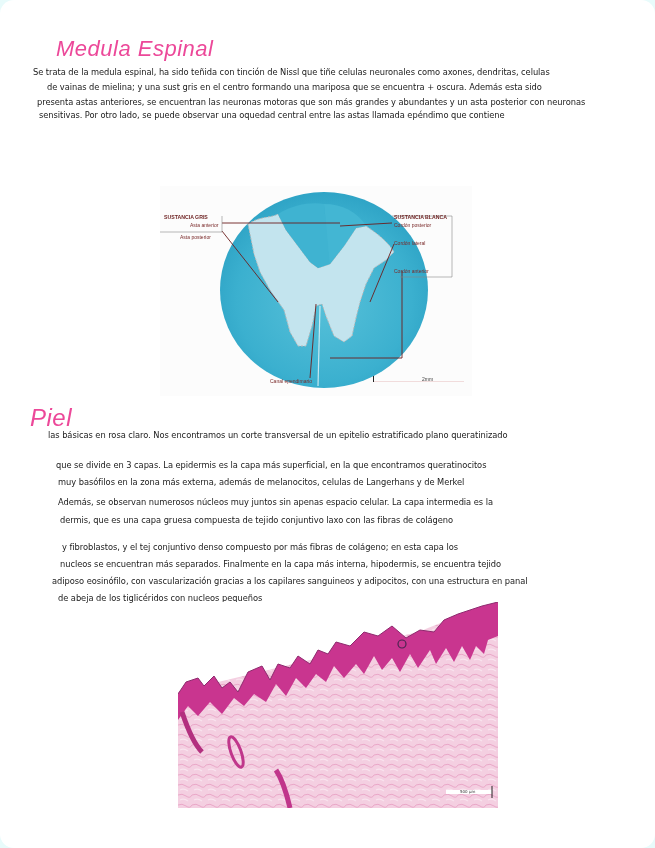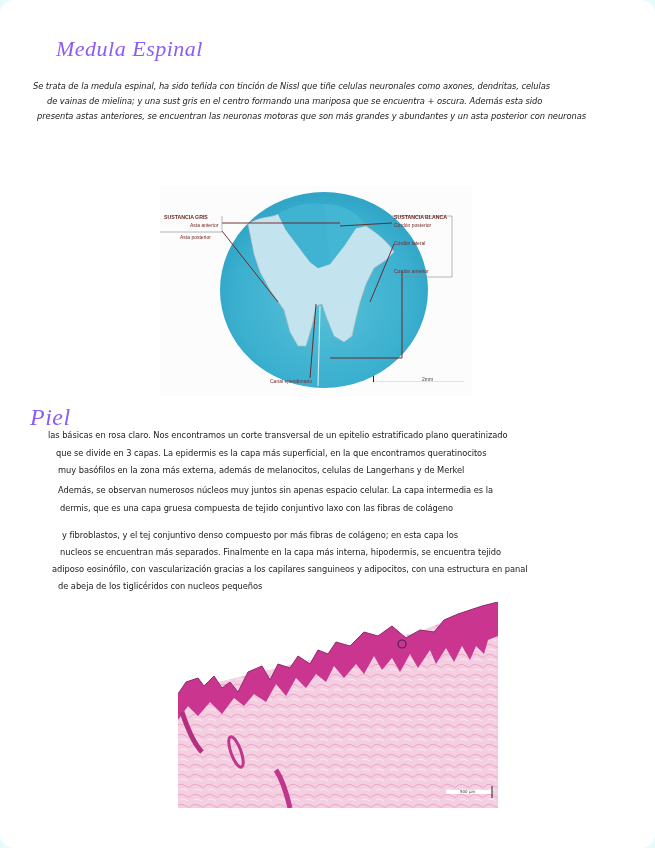--- a/index.html
+++ b/index.html
@@ -10,37 +10,37 @@
   }
   .page {
     position: absolute; left: 0; top: 0;
     width: 655px; height: 848px;
     background: #ffffff;
     border-radius: 14px;
     overflow: hidden;
   }
   .title {
     position: absolute;
-    font-family: Liberation Serif, serif;
+    font-family: Liberation Sans, sans-serif;
     font-style: italic;
-    color: #8b5cf6;
+    color: #ec4899;
     letter-spacing: 0.5px;
   }
   .title.medula { left: 56px; top: 36px; font-size: 22px; }
   .title.piel { left: 30px; top: 404px; font-size: 24px; }
   .para {
     position: absolute;
     font-family: "DejaVu Sans", sans-serif;
     font-size: 8.3px;
     color: #1a1a1a;
     line-height: 15px;
     letter-spacing: -0.05px;
   }
   .para .ln { display: block; white-space: nowrap; }
-  .p1 { left: 33px; top: 79px; font-style: italic; }
+  .p1 { left: 33px; top: 65px; }
   .p2 { left: 34px; top: 430px; }
 
   
   .fig1 {
     position: absolute; left: 160px; top: 186px; width: 312px; height: 210px;
     background: #fcfcfc;
   }
   .fig-label {
     position: absolute; font-size: 5px; color: #7a2a2a; white-space: nowrap;
     font-family: "Liberation Sans", sans-serif;
@@ -59,20 +59,21 @@
 <body>
 
 <div class="page">
 
   <div class="title medula">Medula Espinal</div>
 
   <div class="para p1">
     <span class="ln" style="padding-left:0px">Se trata de la medula espinal, ha sido teñida con tinción de Nissl que tiñe celulas neuronales como axones, dendritas, celulas</span>
     <span class="ln" style="padding-left:14px">de vainas de mielina; y una sust gris en el centro formando una mariposa que se encuentra + oscura. Además esta sido</span>
     <span class="ln" style="padding-left:4px">presenta astas anteriores, se encuentran las neuronas motoras que son más grandes y abundantes y un asta posterior con neuronas</span>
+    <span class="ln" style="padding-left:6px; margin-top:-2px">sensitivas. Por otro lado, se puede observar una oquedad central entre las astas llamada epéndimo que contiene</span>
   </div>
 
   <div class="fig1">
     <svg width="312" height="210" style="position:absolute;left:0;top:0">
       <defs>
         <radialGradient id="cg" cx="50%" cy="55%" r="60%">
           <stop offset="0%" stop-color="#58c1d9"></stop>
           <stop offset="70%" stop-color="#3bb0cf"></stop>
           <stop offset="100%" stop-color="#2a9fc2"></stop>
         </radialGradient>
@@ -105,21 +106,21 @@
     <span class="fig-label" style="left:110px; top:192px">Canal ependimario</span>
     <div class="scalebar" style="left:214px; top:195px; width:90px;"></div>
     <div style="position:absolute; left:213px; top:190px; width:1px; height:6px; background:#222;"></div>
     <span class="fig-label" style="left:262px; top:190px; color:#444">2mm</span>
   </div>
 
   <div class="title piel">Piel</div>
 
   <div class="para p2">
     <span class="ln" style="padding-left:14px; margin-top:-2px">las básicas en rosa claro. Nos encontramos un corte transversal de un epitelio estratificado plano queratinizado</span>
-    <span class="ln" style="padding-left:22px; margin-top:3px">que se divide en 3 capas. La epidermis es la capa más superficial, en la que encontramos queratinocitos</span>
+    <span class="ln" style="padding-left:22px; margin-top:15px">que se divide en 3 capas. La epidermis es la capa más superficial, en la que encontramos queratinocitos</span>
     <span class="ln" style="padding-left:24px; margin-top:2px">muy basófilos en la zona más externa, además de melanocitos, celulas de Langerhans y de Merkel</span>
     <span class="ln" style="padding-left:24px; margin-top:5px">Además, se observan numerosos núcleos muy juntos sin apenas espacio celular. La capa intermedia es la</span>
     <span class="ln" style="padding-left:26px; margin-top:3px">dermis, que es una capa gruesa compuesta de tejido conjuntivo laxo con las fibras de colágeno</span>
     <span class="ln" style="padding-left:28px; margin-top:12px">y fibroblastos, y el tej conjuntivo denso compuesto por más fibras de colágeno; en esta capa los</span>
     <span class="ln" style="padding-left:26px; margin-top:2px">nucleos se encuentran más separados. Finalmente en la capa más interna, hipodermis, se encuentra tejido</span>
     <span class="ln" style="padding-left:18px; margin-top:2px">adiposo eosinófilo, con vascularización gracias a los capilares sanguineos y adipocitos, con una estructura en panal</span>
     <span class="ln" style="padding-left:24px; margin-top:2px">de abeja de los tiglicéridos con nucleos pequeños</span>
   </div>
 
   <div class="fig2">

